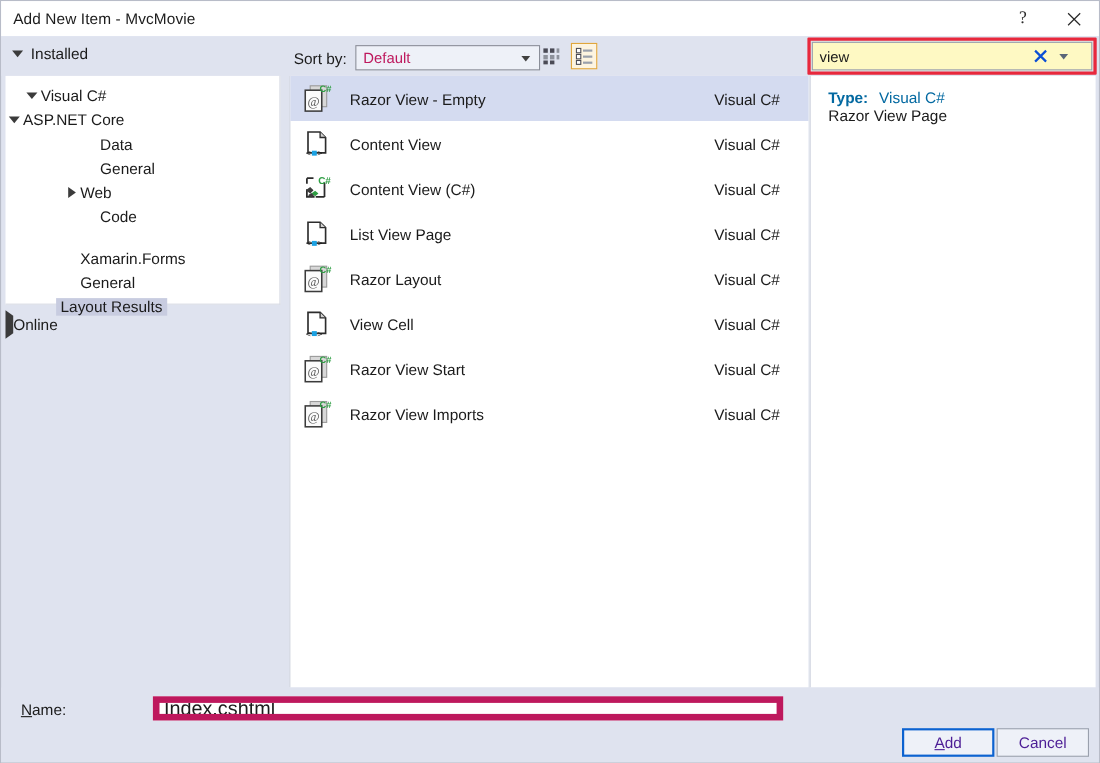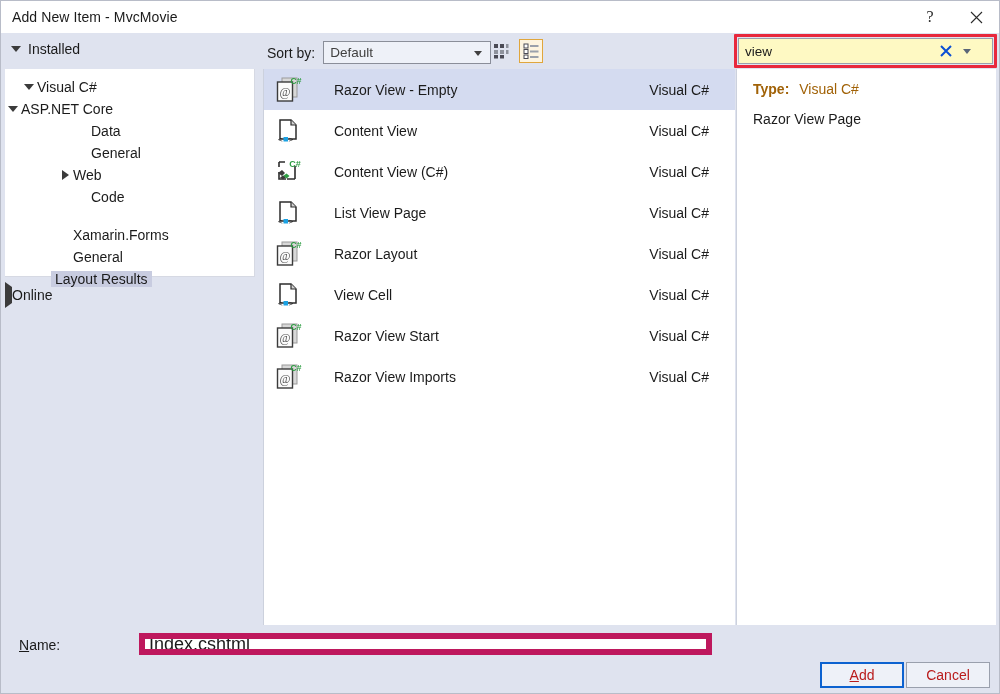--- a/index.html
+++ b/index.html
@@ -94,21 +94,21 @@
     margin-right: 8px;
   }
   .combo {
     position: relative;
     width: 168px; height: 23px;
     background: #eef1f8;
     border: 1px solid #8a8e99;
     display: flex; align-items: center;
     padding-left: 6px;
     font-size: 13.5px;
-    color: #404040;
+    color: #be185d;
     cursor: default;
   }
   .combo-arrow {
     position: absolute; right: 8px; top: 9px;
     width: 0; height: 0;
     border-left: 4px solid transparent;
     border-right: 4px solid transparent;
     border-top: 5px solid #404040;
   }
 
@@ -225,21 +225,21 @@
     cursor: default;
     padding-left: 8px;
   }
   .list-row.selected { background: #d4dbf0; }
   .row-icon {
     width: 34px; height: 34px;
     flex: 0 0 34px;
     display: flex; align-items: center; justify-content: center;
   }
   .row-name {
-    margin-left: 28px;
+    margin-left: 12px;
     font-size: 14px;
     color: #1b1b1b;
     flex: 1 1 auto;
     white-space: nowrap;
   }
   .row-lang {
     font-size: 14px;
     color: #1b1b1b;
     margin-right: 26px;
     white-space: nowrap;
@@ -249,22 +249,21 @@
   .details-panel {
     position: absolute;
     left: 735px; top: 68px;
     width: 260px; height: 556px;
     background: #ffffff;
     border-left: 1px solid #ccd1dd;
     padding: 12px 0 0 16px;
   }
   .detail-type {
     font-size: 14px;
-    color: #a16207;
-    margin-bottom: 14px;
+    color: #0369a1;
   }
   .detail-type b { font-weight: bold; }
   .detail-desc {
     font-size: 14px;
     color: #1b1b1b;
   }
 
   
   .bottom {
     position: absolute;
@@ -288,21 +287,21 @@
     font-size: 18px;
     color: #1b1b1b;
     padding-left: 4px;
     outline: none;
   }
   .btn {
     position: absolute;
     height: 26px;
     display: flex; align-items: center; justify-content: center;
     font-size: 14px;
-    color: #b91c1c;
+    color: #4c1d95;
     background: #eef1f8;
     border: 1px solid #9aa0ad;
     cursor: default;
   }
   .btn.primary {
     left: 819px; top: 661px;
     width: 84px;
     border: 2px solid #0c62d0;
     background: #eef1f8;
   }

